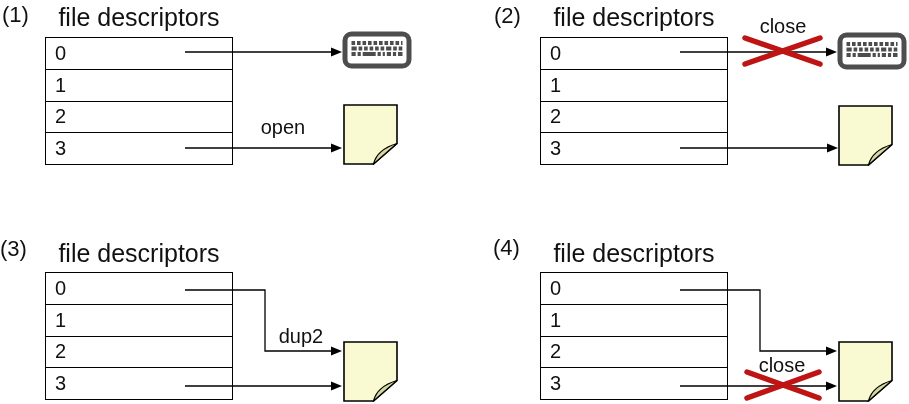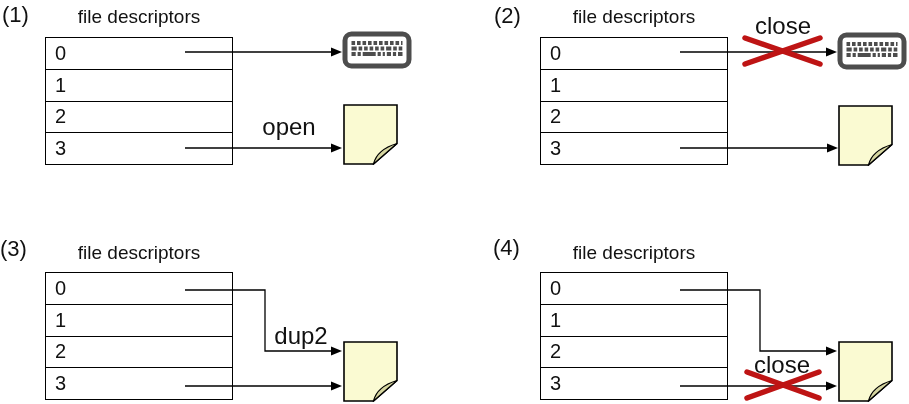--- a/index.html
+++ b/index.html
@@ -2,31 +2,31 @@
 <html><head>
 <meta charset="utf-8">
 <style>
   html,body{margin:0;padding:0;background:#fff;}
   #canvas{
     position:relative;width:909px;height:404px;background:#ffffff;
     font-family:"Liberation Sans",sans-serif;color:#111;overflow:hidden;
   }
   .abs{position:absolute;}
   .plabel{font-size:22px;line-height:26px;z-index:3;}
-  .ptitle{font-size:19px;line-height:22px;width:188px;text-align:center;z-index:3;}
+  .ptitle{font-size:25px;line-height:22px;width:188px;text-align:center;z-index:3;}
   .fdtable{
     width:188px;height:128px;border:1.6px solid #000;box-sizing:border-box;
     display:flex;flex-direction:column;background:#fff;z-index:1;
   }
   .fdrow{
     flex:1;display:flex;align-items:center;padding-left:9px;
     font-size:20px;box-sizing:border-box;
   }
   .fdrow + .fdrow{border-top:1.5px solid #000;}
-  .oplabel{font-size:24px;line-height:22px;width:62px;text-align:center;z-index:6;}
+  .oplabel{font-size:20px;line-height:22px;width:62px;text-align:center;z-index:6;}
   svg.overlay{position:absolute;left:0;top:0;z-index:5;}
   svg.icon{position:absolute;z-index:2;}
 </style>
 </head>
 <body>
 
 <div id="canvas">
 
   <div class="abs plabel" style="left:2px;top:2px">(1)</div>
   <div class="abs ptitle" style="left:45px;top:6px">file descriptors</div>
@@ -37,21 +37,21 @@
     <div class="fdrow">
         <span>1</span>
       </div>
     <div class="fdrow">
         <span>2</span>
       </div>
     <div class="fdrow">
         <span>3</span>
       </div>
   </div>
-  <div class="abs oplabel" style="left:258px;top:116px">open</div>
+  <div class="abs oplabel" style="left:252px;top:116px">open</div>
 
   <div class="abs plabel" style="left:494px;top:3px">(2)</div>
   <div class="abs ptitle" style="left:540px;top:6px">file descriptors</div>
   <div class="abs fdtable" style="left:540px;top:37px">
     <div class="fdrow">
         <span>0</span>
       </div>
     <div class="fdrow">
         <span>1</span>
       </div>

